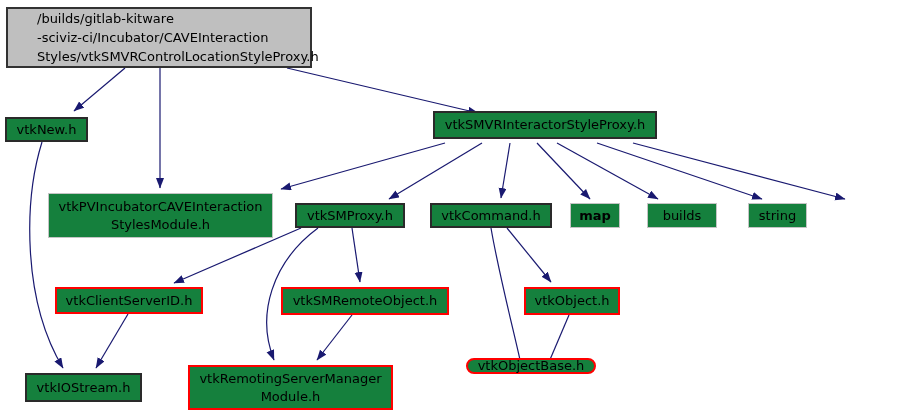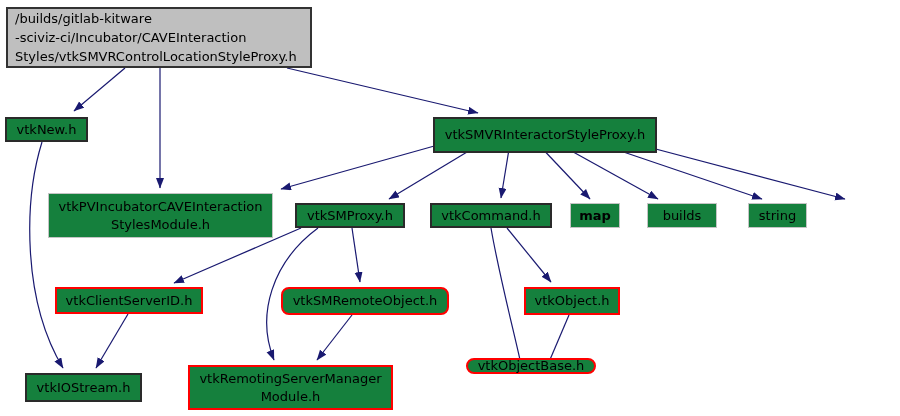--- a/index.html
+++ b/index.html
@@ -19,21 +19,21 @@
     line-height:18px;
     white-space:nowrap;
     cursor:pointer;
   }
   .multiline{white-space:pre-line;}
   .n-main{
     background:#bfbfbf;
     border:2px solid #323232;
     justify-content:flex-start;
     text-align:left;
-    padding-left:7px;
+    padding-left:29px;
     line-height:19px;
     cursor:default;
   }
   .n-black{border:2px solid #2a2a2a;}
   .n-gray{border:1px solid #c4c4c4;cursor:default;}
   .n-red{border:2px solid #ff0000;}
   path.edge{stroke:#191970;stroke-width:1.2;fill:none;}
 </style>
 </head>
 <body>
@@ -66,39 +66,39 @@
     <path class="edge" d="M491,228 C499,275 516,340 522,369" marker-end="url(#arrow)"></path>
     <path class="edge" d="M569,315 L546,369" marker-end="url(#arrow)"></path>
   </svg>
 
   <div class="node n-main multiline" style="left:6px;top:7px;width:306px;height:61px;">/builds/gitlab-kitware
 -sciviz-ci/Incubator/CAVEInteraction
 Styles/vtkSMVRControlLocationStyleProxy.h</div>
 
   <div class="node n-black" style="left:5px;top:117px;width:83px;height:25px;">vtkNew.h</div>
 
-  <div class="node n-black" style="left:433px;top:117px;width:224px;height:36px;">vtkSMVRInteractorStyleProxy.h</div>
+  <div class="node n-black" style="left:433px;top:111px;width:224px;height:28px;">vtkSMVRInteractorStyleProxy.h</div>
 
   <div class="node n-black" style="left:295px;top:203px;width:110px;height:25px;">vtkSMProxy.h</div>
 
   <div class="node n-gray multiline" style="left:48px;top:193px;width:225px;height:45px;">vtkPVIncubatorCAVEInteraction
 StylesModule.h</div>
 
   <div class="node n-black" style="left:430px;top:203px;width:122px;height:25px;">vtkCommand.h</div>
 
   <div class="node n-gray" style="left:570px;top:203px;width:50px;height:25px;font-weight:bold;">map</div>
 
   <div class="node n-gray" style="left:647px;top:203px;width:70px;height:25px;">builds</div>
 
   <div class="node n-gray" style="left:748px;top:203px;width:59px;height:25px;">string</div>
 
 
   <div class="node n-red" style="left:55px;top:287px;width:148px;height:27px;">vtkClientServerID.h</div>
 
-  <div class="node n-red" style="left:281px;top:287px;width:168px;height:28px;border-radius:8px;">vtkSMRemoteObject.h</div>
+  <div class="node n-red" style="left:281px;top:287px;width:168px;height:28px;">vtkSMRemoteObject.h</div>
 
   <div class="node n-red" style="left:524px;top:287px;width:96px;height:28px;">vtkObject.h</div>
 
   <div class="node n-black" style="left:25px;top:373px;width:117px;height:29px;">vtkIOStream.h</div>
 
   <div class="node n-red multiline" style="left:188px;top:365px;width:205px;height:45px;">vtkRemotingServerManager
 Module.h</div>
 
   <div class="node n-red" style="left:466px;top:358px;width:130px;height:16px;border-radius:10px;">vtkObjectBase.h</div>
 

